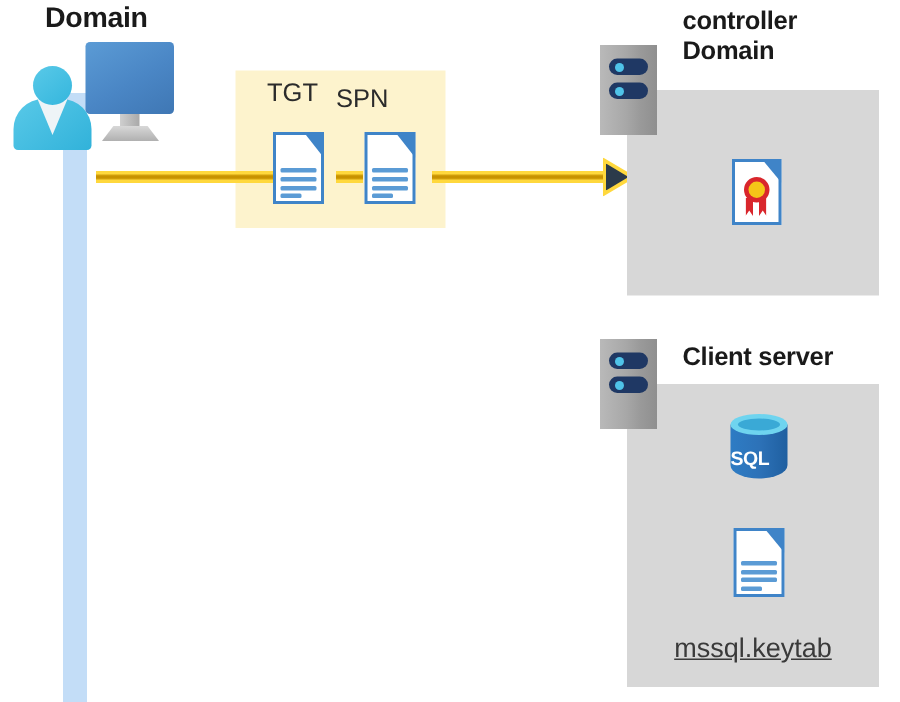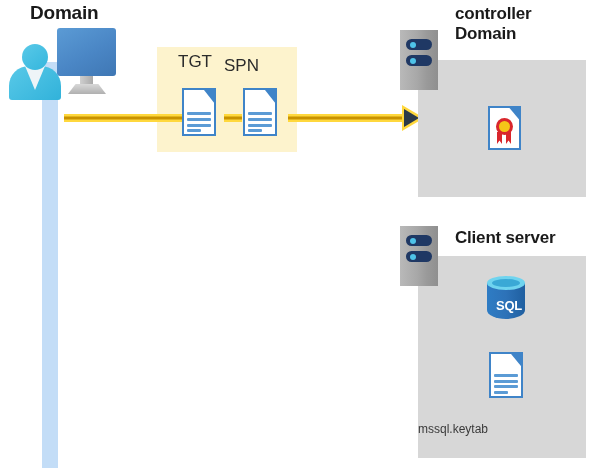--- a/index.html
+++ b/index.html
@@ -141,28 +141,28 @@
   }
   .sql-top{
     position:absolute;left:0;top:0;width:38px;height:14px;border-radius:50%;
     background:#6fd4ef;
   }
   .sql-top-in{
     position:absolute;left:5px;top:3px;width:28px;height:8px;border-radius:50%;
     background:#3aa9d6;
   }
   .sql-text{
-    position:absolute;left:0;top:22px;width:44px;text-align:center;
+    position:absolute;left:0;top:22px;width:44px;
     font-size:13px;font-weight:bold;color:#ffffff;letter-spacing:-0.3px;
   }
 
   #keytab-icon{left:489px;top:352px;width:34px;height:46px;}
   #keytab-label{
-    left:418px;top:422px;width:168px;
-    font-size:12px;color:#3a3a3a;
+    left:418px;top:422px;width:168px;text-align:center;
+    font-size:18px;color:#3a3a3a;text-decoration:underline;
   }
 </style>
 </head>
 <body>
 
 <div class="abs heading" id="client-title">Domain</div>
 
 <div class="abs" id="client-lifeline"></div>
 
 <div class="abs" id="client-icon">

